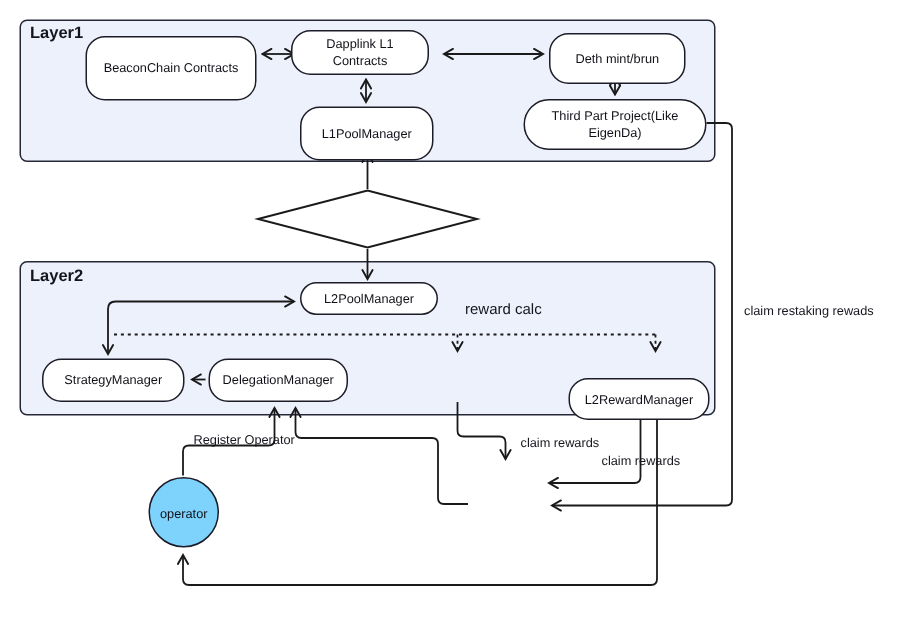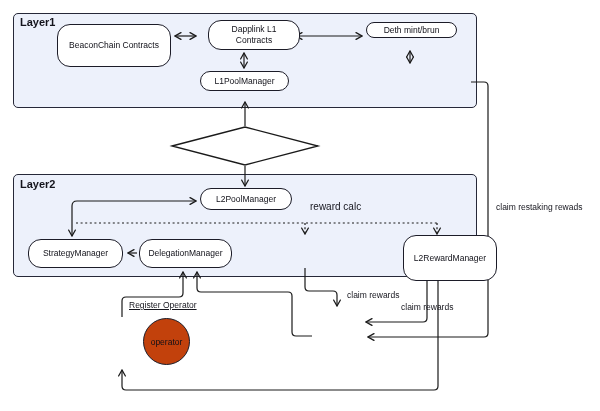--- a/index.html
+++ b/index.html
@@ -15,23 +15,23 @@
     position:absolute;font-size:11px;font-weight:bold;color:#14141c;letter-spacing:0;
   }
   svg.wires{position:absolute;left:0;top:0;width:600px;height:411px;}
   .node{
     position:absolute;background:#ffffff;border:1.4px solid #1c1c28;border-radius:13px;
     box-sizing:border-box;display:flex;align-items:center;justify-content:center;
     text-align:center;font-size:8.5px;line-height:1.25;padding:2px 8px;color:#101018;
   }
   .node.big-r{border-radius:17px;}
   .actor{
-    position:absolute;background:#c2410c;border:1.5px solid #1c1c28;border-radius:50%;
+    position:absolute;background:#7dd3fc;border:1.5px solid #1c1c28;border-radius:50%;
     box-sizing:border-box;display:flex;align-items:center;justify-content:center;
-    font-size:8.5px;color:#101018;margin-left:44px;
+    font-size:8.5px;color:#101018;
   }
   .flabel{position:absolute;font-size:8.5px;color:#15151d;white-space:nowrap;}
   .flabel.wrap{white-space:normal;text-align:center;line-height:1.18;}
   .diamond-label{
     position:absolute;left:172px;top:140px;width:146px;text-align:center;
     font-size:9px;color:#101018;
   }
 </style>
 </head>
 <body>
@@ -82,31 +82,32 @@
       <path d="M122,317 V301 Q122,297 126,297 H179 Q183,297 183,293 V272" marker-end="url(#arr)"></path>
 
       <path d="M312,336 H296 Q292,336 292,332 V296 Q292,292 288,292 H201 Q197,292 197,288 V272" marker-end="url(#arr)"></path>
     </g>
   </svg>
 
   <div class="layer-label" style="left:20px;top:16px;">Layer1</div>
   <div class="layer-label" style="left:20px;top:178px;">Layer2</div>
 
   <div class="node" style="left:57px;top:24px;width:114px;height:43px;">BeaconChain Contracts</div>
-  <div class="node" style="left:208px;top:20px;width:92px;height:30px;padding:2px 14px;">Dapplink L1 Contracts</div>
-  <div class="node" style="left:366px;top:22px;width:91px;height:16px;">Deth mint/brun</div>
-  <div class="node" style="left:200px;top:71px;width:89px;height:20px;">L1PoolManager</div>
+  <div class="node" style="left:194px;top:20px;width:92px;height:30px;padding:2px 14px;">Dapplink L1 Contracts</div>
+  <div class="node" style="left:366px;top:22px;width:91px;height:34px;">Deth mint/brun</div>
+  <div class="node" style="left:200px;top:71px;width:89px;height:36px;">L1PoolManager</div>
+  <div class="node big-r" style="left:349px;top:66px;width:122px;height:34px;">Third Part Project(Like EigenDa)</div>
 
 
   <div class="node" style="left:200px;top:188px;width:92px;height:22px;">L2PoolManager</div>
   <div class="node" style="left:28px;top:239px;width:95px;height:29px;">StrategyManager</div>
   <div class="node" style="left:139px;top:239px;width:93px;height:29px;padding:2px 4px;">DelegationManager</div>
-  <div class="node" style="left:379px;top:235px;width:94px;height:46px;margin-left:24px;">L2RewardManager</div>
+  <div class="node" style="left:379px;top:252px;width:94px;height:28px;">L2RewardManager</div>
 
   <div class="actor" style="left:99px;top:318px;width:47px;height:47px;">operator</div>
 
   <div class="flabel" style="left:310px;top:201px;font-size:10px;">reward calc</div>
   <div class="flabel" style="left:496px;top:202px;">claim restaking rewads</div>
   <div class="flabel" style="left:347px;top:290px;">claim rewards</div>
   <div class="flabel" style="left:401px;top:302px;">claim rewards</div>
-  <div class="flabel" style="left:129px;top:300px;text-decoration:underline;">Register Operator</div>
+  <div class="flabel" style="left:129px;top:288px;">Register Operator</div>
 
 </div>
 
 </body></html>

